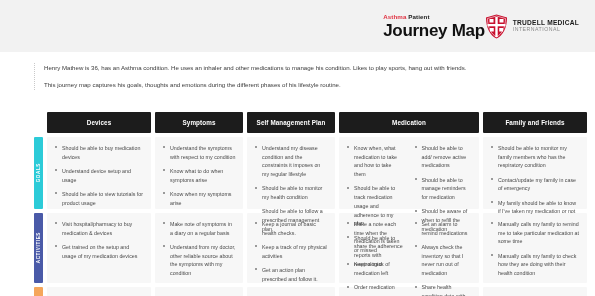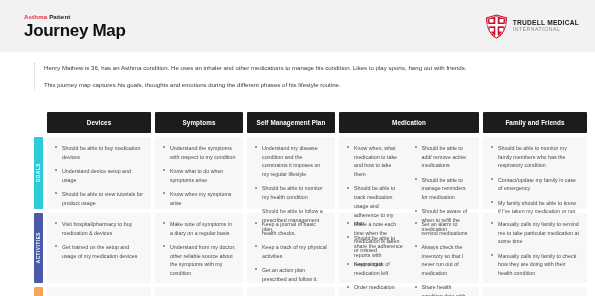--- a/index.html
+++ b/index.html
@@ -8,21 +8,21 @@
     background:#ffffff;
     font-family:"Liberation Sans", sans-serif;
     color:#1a1a1a;
     -webkit-font-smoothing:antialiased;
   }
   .page{position:relative;width:595px;height:296px;overflow:hidden;background:#ffffff;}
 
   
   .header{
     position:relative;height:52px;background:#f2f2f2;
-    display:flex;align-items:center;justify-content:space-between;
+    display:flex;align-items:center;justify-content:flex-end;
     padding:0 16px 0 24px;box-sizing:border-box;
   }
   .eyebrow{font-size:6.2px;font-weight:bold;letter-spacing:.1px;margin:0 0 2px 0;}
   .eyebrow .kw{color:#e03040;}
   .eyebrow .kw2{color:#222;}
   .maintitle{font-size:17px;font-weight:bold;letter-spacing:-.3px;margin:0;line-height:1;color:#111;}
 
   .logo{display:flex;align-items:center;gap:5px;}
   .crest{width:23px;height:25px;flex:0 0 auto;}
   .logo-txt{line-height:1.05;}

